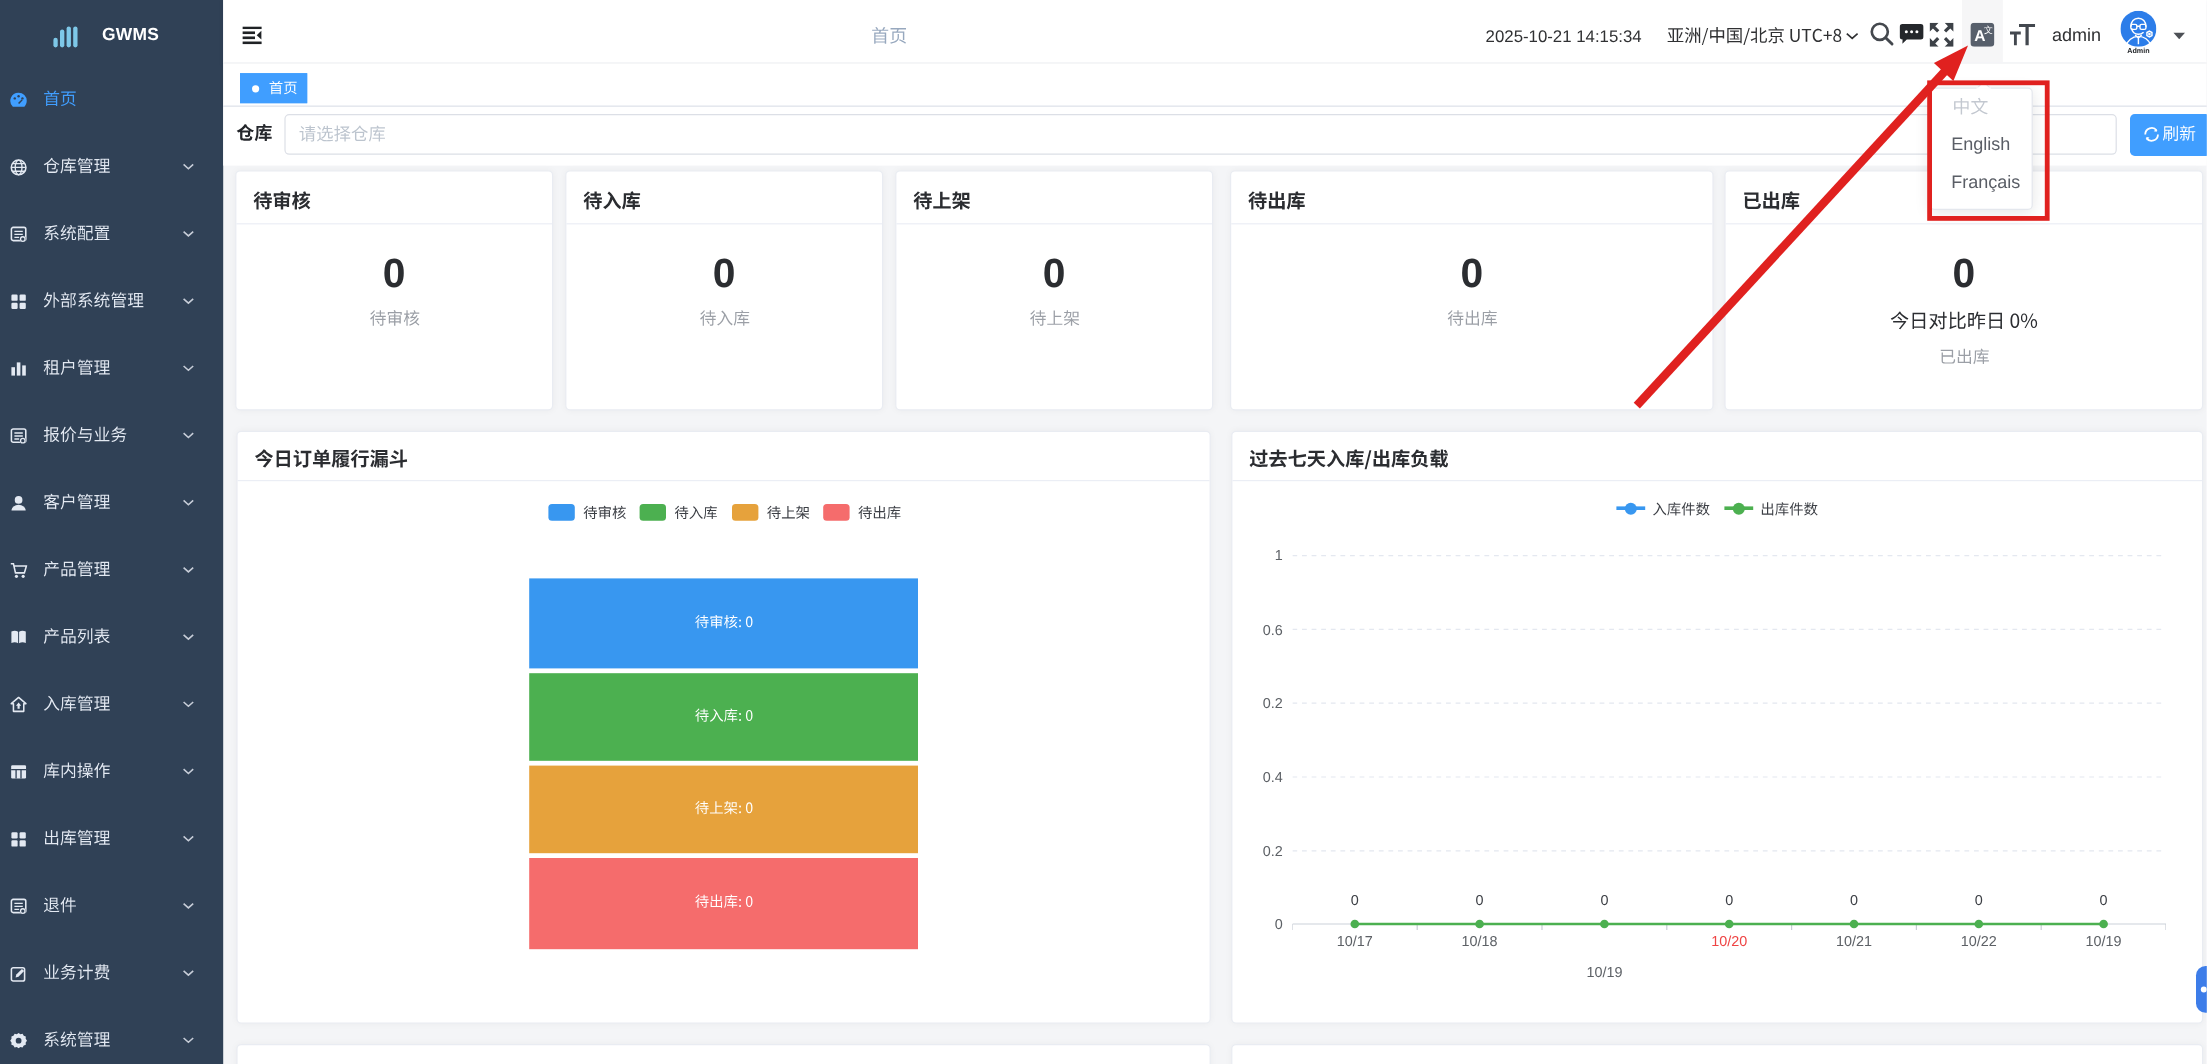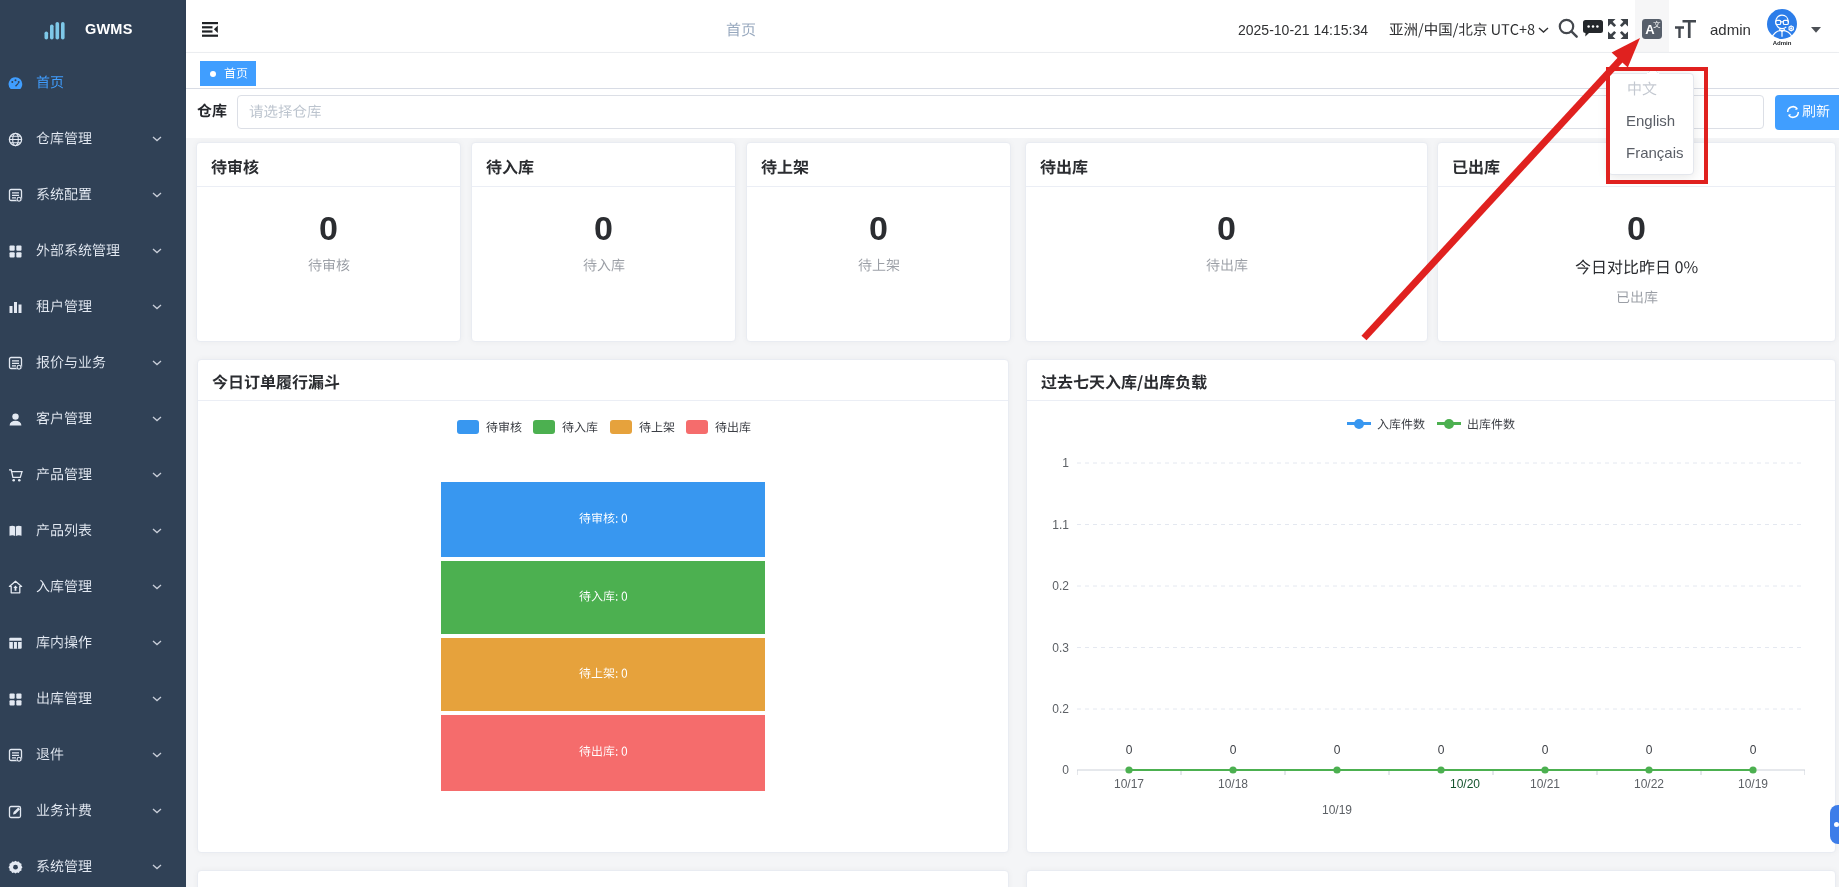--- a/index.html
+++ b/index.html
@@ -570,32 +570,32 @@
 <circle cx="52.0" cy="330" r="3.6" fill="#4cb050"></circle>
         <circle cx="156.0" cy="330" r="3.6" fill="#4cb050"></circle>
         <circle cx="260.0" cy="330" r="3.6" fill="#4cb050"></circle>
         <circle cx="364.0" cy="330" r="3.6" fill="#4cb050"></circle>
         <circle cx="468.0" cy="330" r="3.6" fill="#4cb050"></circle>
         <circle cx="572.0" cy="330" r="3.6" fill="#4cb050"></circle>
         <circle cx="676.0" cy="330" r="3.6" fill="#4cb050"></circle>
 </svg>
     </div>
     <div style="position:absolute;top:455px;font:400 12px 'Liberation Sans',sans-serif;color:#5d6166;line-height:16px;white-space:pre;right:770px;">1</div>
-    <div style="position:absolute;top:516.5px;font:400 12px 'Liberation Sans',sans-serif;color:#5d6166;line-height:16px;white-space:pre;right:770px;">1.1</div>
+    <div style="position:absolute;top:516.5px;font:400 12px 'Liberation Sans',sans-serif;color:#5d6166;line-height:16px;white-space:pre;right:770px;">0.6</div>
     <div style="position:absolute;top:578px;font:400 12px 'Liberation Sans',sans-serif;color:#5d6166;line-height:16px;white-space:pre;right:770px;">0.2</div>
-    <div style="position:absolute;top:639.5px;font:400 12px 'Liberation Sans',sans-serif;color:#5d6166;line-height:16px;white-space:pre;right:770px;">0.3</div>
+    <div style="position:absolute;top:639.5px;font:400 12px 'Liberation Sans',sans-serif;color:#5d6166;line-height:16px;white-space:pre;right:770px;">0.4</div>
     <div style="position:absolute;top:701px;font:400 12px 'Liberation Sans',sans-serif;color:#5d6166;line-height:16px;white-space:pre;right:770px;">0.2</div>
     <div style="position:absolute;top:762px;font:400 12px 'Liberation Sans',sans-serif;color:#5d6166;line-height:16px;white-space:pre;right:770px;">0</div>
     <div style="position:absolute;top:776px;font:400 12px 'Liberation Sans',sans-serif;color:#5d6166;line-height:16px;white-space:pre;left:1129.0px;transform:translateX(-50%);">10/17</div>
     <div style="position:absolute;top:742px;font:400 12px 'Liberation Sans',sans-serif;color:#3c3f45;line-height:16px;white-space:pre;left:1129.0px;transform:translateX(-50%);">0</div>
     <div style="position:absolute;top:776px;font:400 12px 'Liberation Sans',sans-serif;color:#5d6166;line-height:16px;white-space:pre;left:1233.0px;transform:translateX(-50%);">10/18</div>
     <div style="position:absolute;top:742px;font:400 12px 'Liberation Sans',sans-serif;color:#3c3f45;line-height:16px;white-space:pre;left:1233.0px;transform:translateX(-50%);">0</div>
     <div style="position:absolute;top:802px;font:400 12px 'Liberation Sans',sans-serif;color:#5d6166;line-height:16px;white-space:pre;left:1337.0px;transform:translateX(-50%);">10/19</div>
     <div style="position:absolute;top:742px;font:400 12px 'Liberation Sans',sans-serif;color:#3c3f45;line-height:16px;white-space:pre;left:1337.0px;transform:translateX(-50%);">0</div>
-    <div style="position:absolute;top:776px;font:400 12px 'Liberation Sans',sans-serif;color:#14532d;line-height:16px;white-space:pre;left:1441.0px;transform:translateX(-50%);margin-left:24px;">10/20</div>
+    <div style="position:absolute;top:776px;font:400 12px 'Liberation Sans',sans-serif;color:#ef4444;line-height:16px;white-space:pre;left:1441.0px;transform:translateX(-50%);">10/20</div>
     <div style="position:absolute;top:742px;font:400 12px 'Liberation Sans',sans-serif;color:#3c3f45;line-height:16px;white-space:pre;left:1441.0px;transform:translateX(-50%);">0</div>
     <div style="position:absolute;top:776px;font:400 12px 'Liberation Sans',sans-serif;color:#5d6166;line-height:16px;white-space:pre;left:1545.0px;transform:translateX(-50%);">10/21</div>
     <div style="position:absolute;top:742px;font:400 12px 'Liberation Sans',sans-serif;color:#3c3f45;line-height:16px;white-space:pre;left:1545.0px;transform:translateX(-50%);">0</div>
     <div style="position:absolute;top:776px;font:400 12px 'Liberation Sans',sans-serif;color:#5d6166;line-height:16px;white-space:pre;left:1649.0px;transform:translateX(-50%);">10/22</div>
     <div style="position:absolute;top:742px;font:400 12px 'Liberation Sans',sans-serif;color:#3c3f45;line-height:16px;white-space:pre;left:1649.0px;transform:translateX(-50%);">0</div>
     <div style="position:absolute;top:776px;font:400 12px 'Liberation Sans',sans-serif;color:#5d6166;line-height:16px;white-space:pre;left:1753.0px;transform:translateX(-50%);">10/19</div>
     <div style="position:absolute;top:742px;font:400 12px 'Liberation Sans',sans-serif;color:#3c3f45;line-height:16px;white-space:pre;left:1753.0px;transform:translateX(-50%);">0</div>
     <div style="position:absolute;left:197px;top:870px;width:812px;height:30px;background:#fff;border:1px solid #e9ecf2;border-radius:4px;box-sizing:border-box;box-shadow:0 0 6px rgba(0,0,0,.04)"></div>
     <div style="position:absolute;left:1026px;top:870px;width:810px;height:30px;background:#fff;border:1px solid #e9ecf2;border-radius:4px;box-sizing:border-box;box-shadow:0 0 6px rgba(0,0,0,.04)"></div>
     <div style="position:absolute;left:1608px;top:73px;width:86px;height:102px;background:#fff;border:1px solid #e4e7ed;border-radius:4px;box-shadow:0 2px 12px rgba(0,0,0,.1);box-sizing:border-box"></div>

